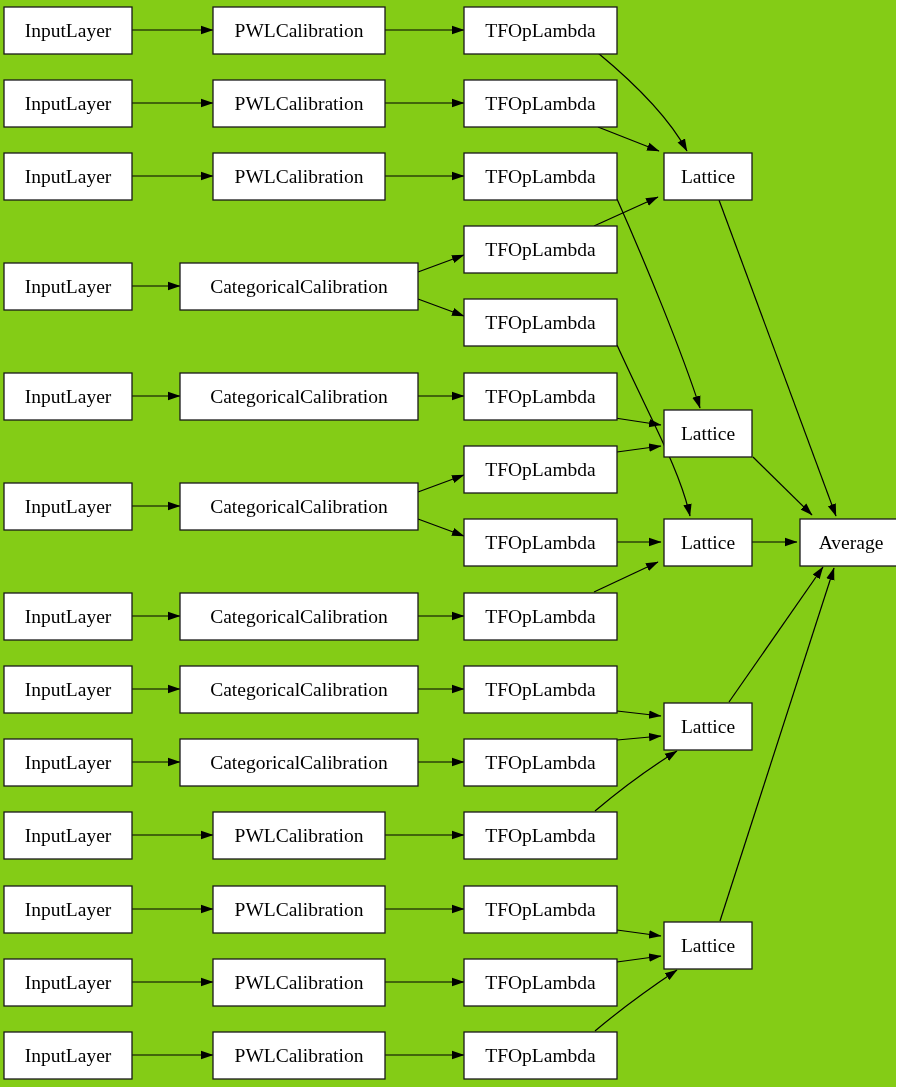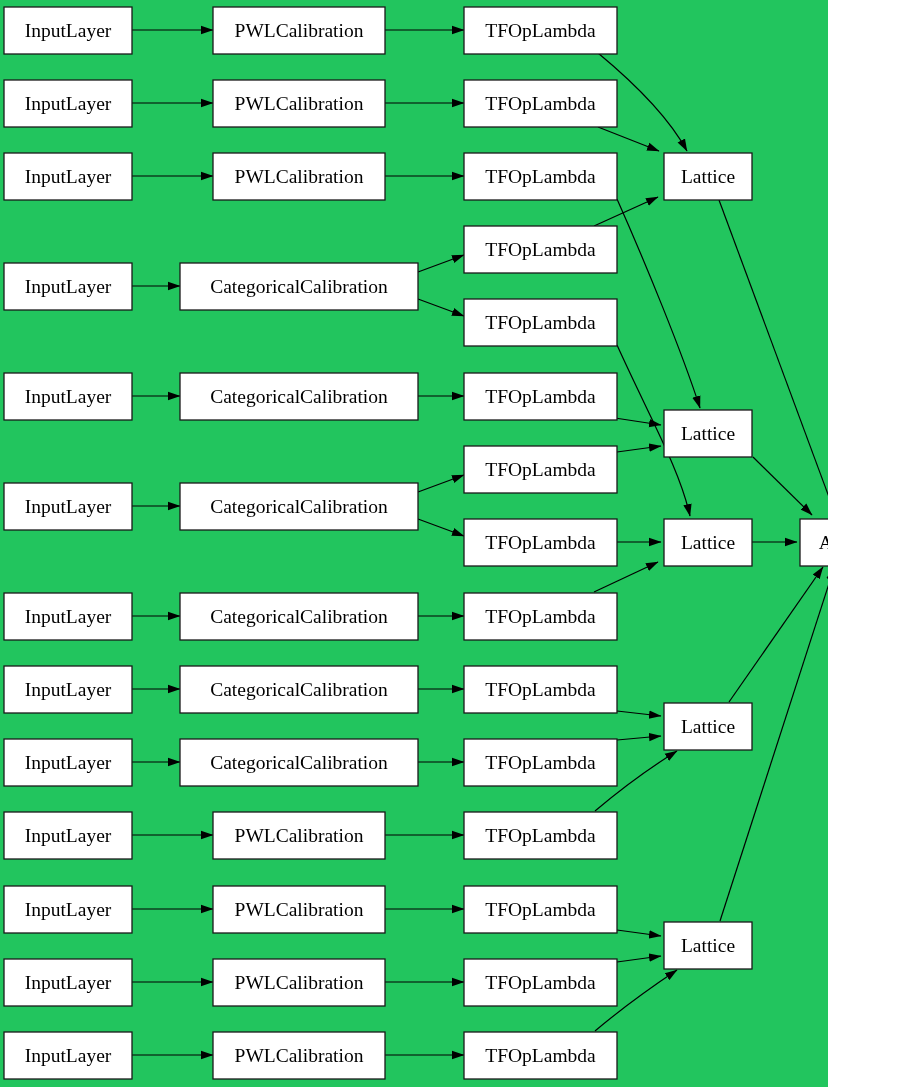--- a/index.html
+++ b/index.html
@@ -2,23 +2,23 @@
 <html><head>
 <meta charset="utf-8">
 <style>
   html, body {
     margin: 0;
     padding: 0;
     background: #ffffff;
   }
   .canvas-wrap {
     position: relative;
-    width: 828px;
+    width: 896px;
     height: 1087px;
-    background: #22c55e;
+    background: #84cc16;
     overflow: hidden;
   }
   svg {
     display: block;
     width: 905px;
     height: 1087px;
   }
   .node-box {
     fill: #ffffff;
     stroke: #1a1a1a;

